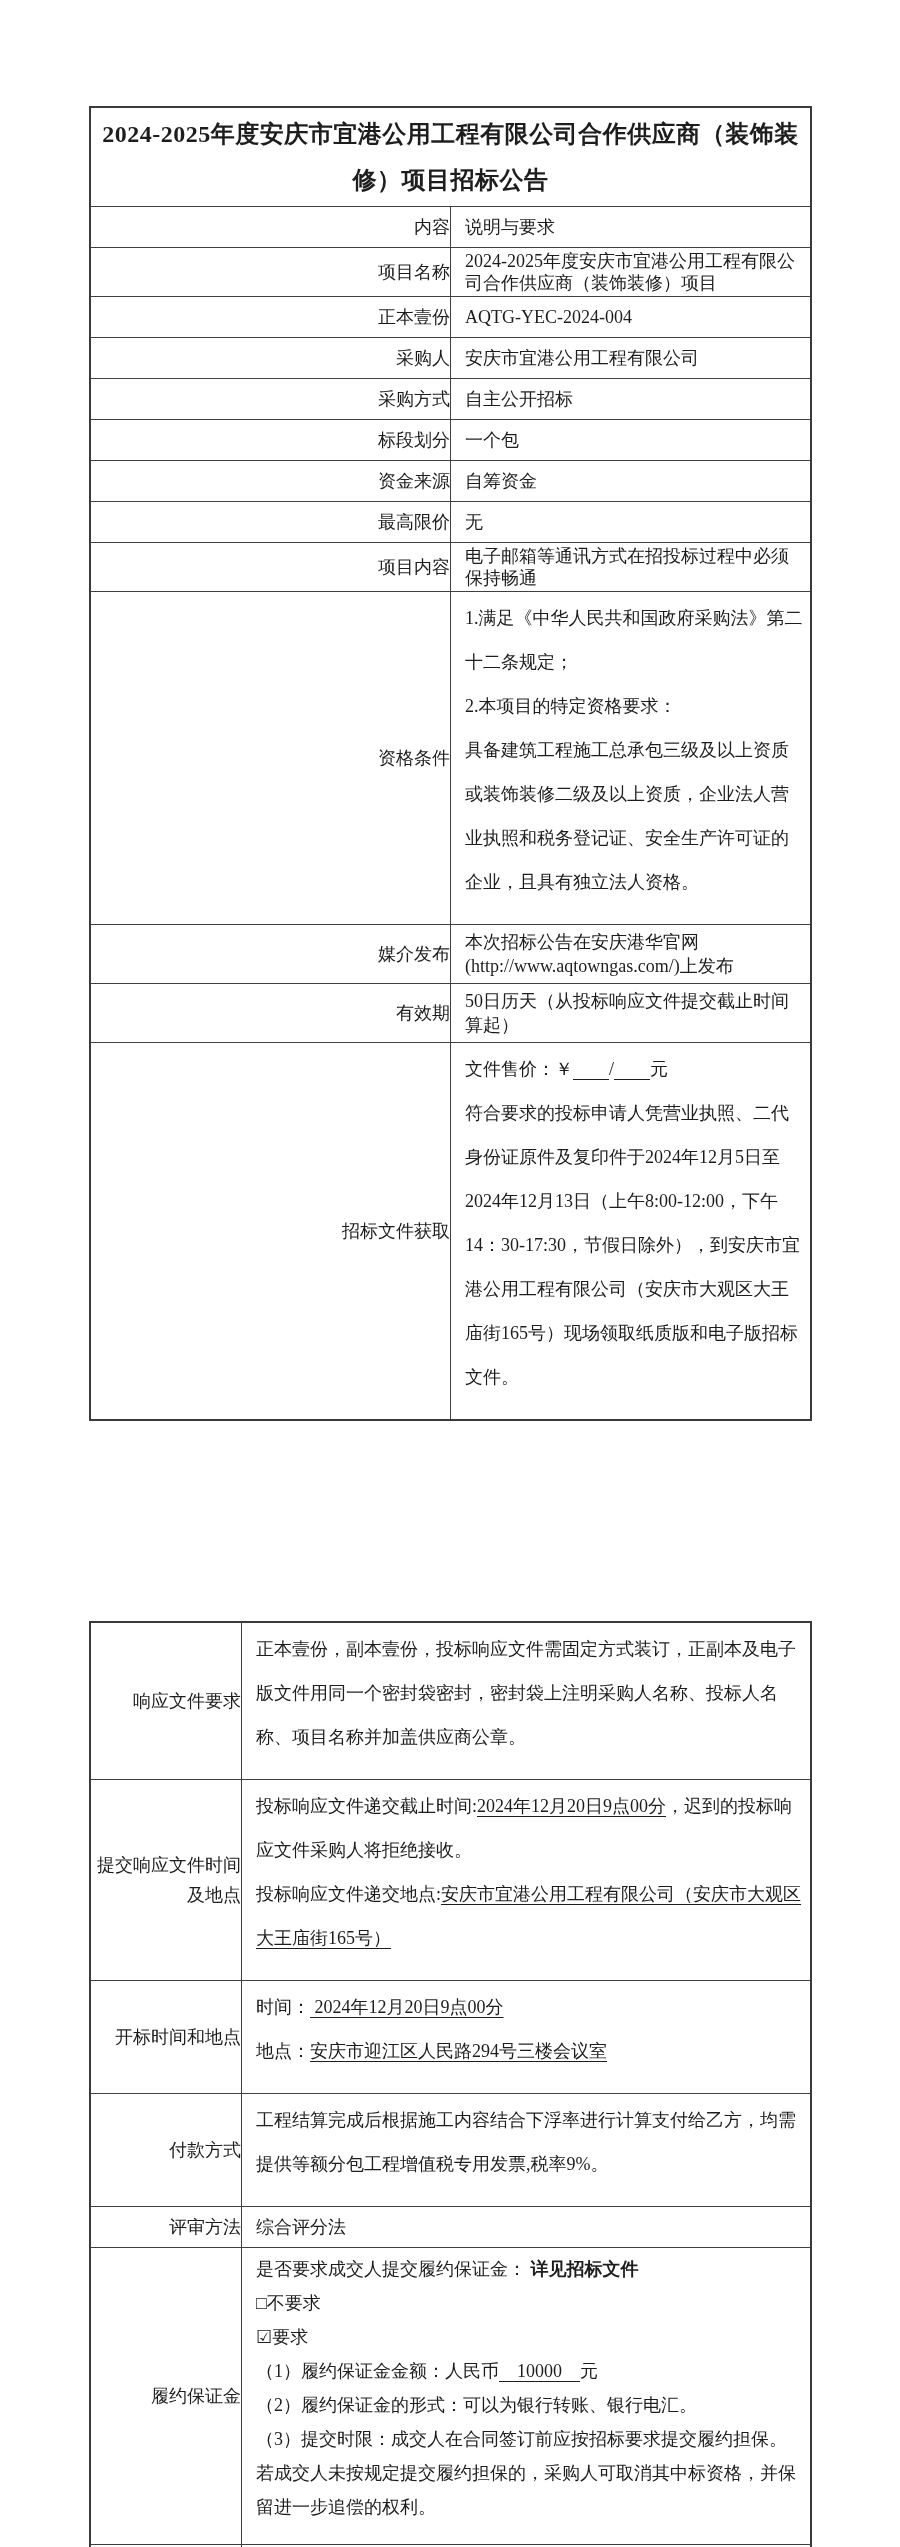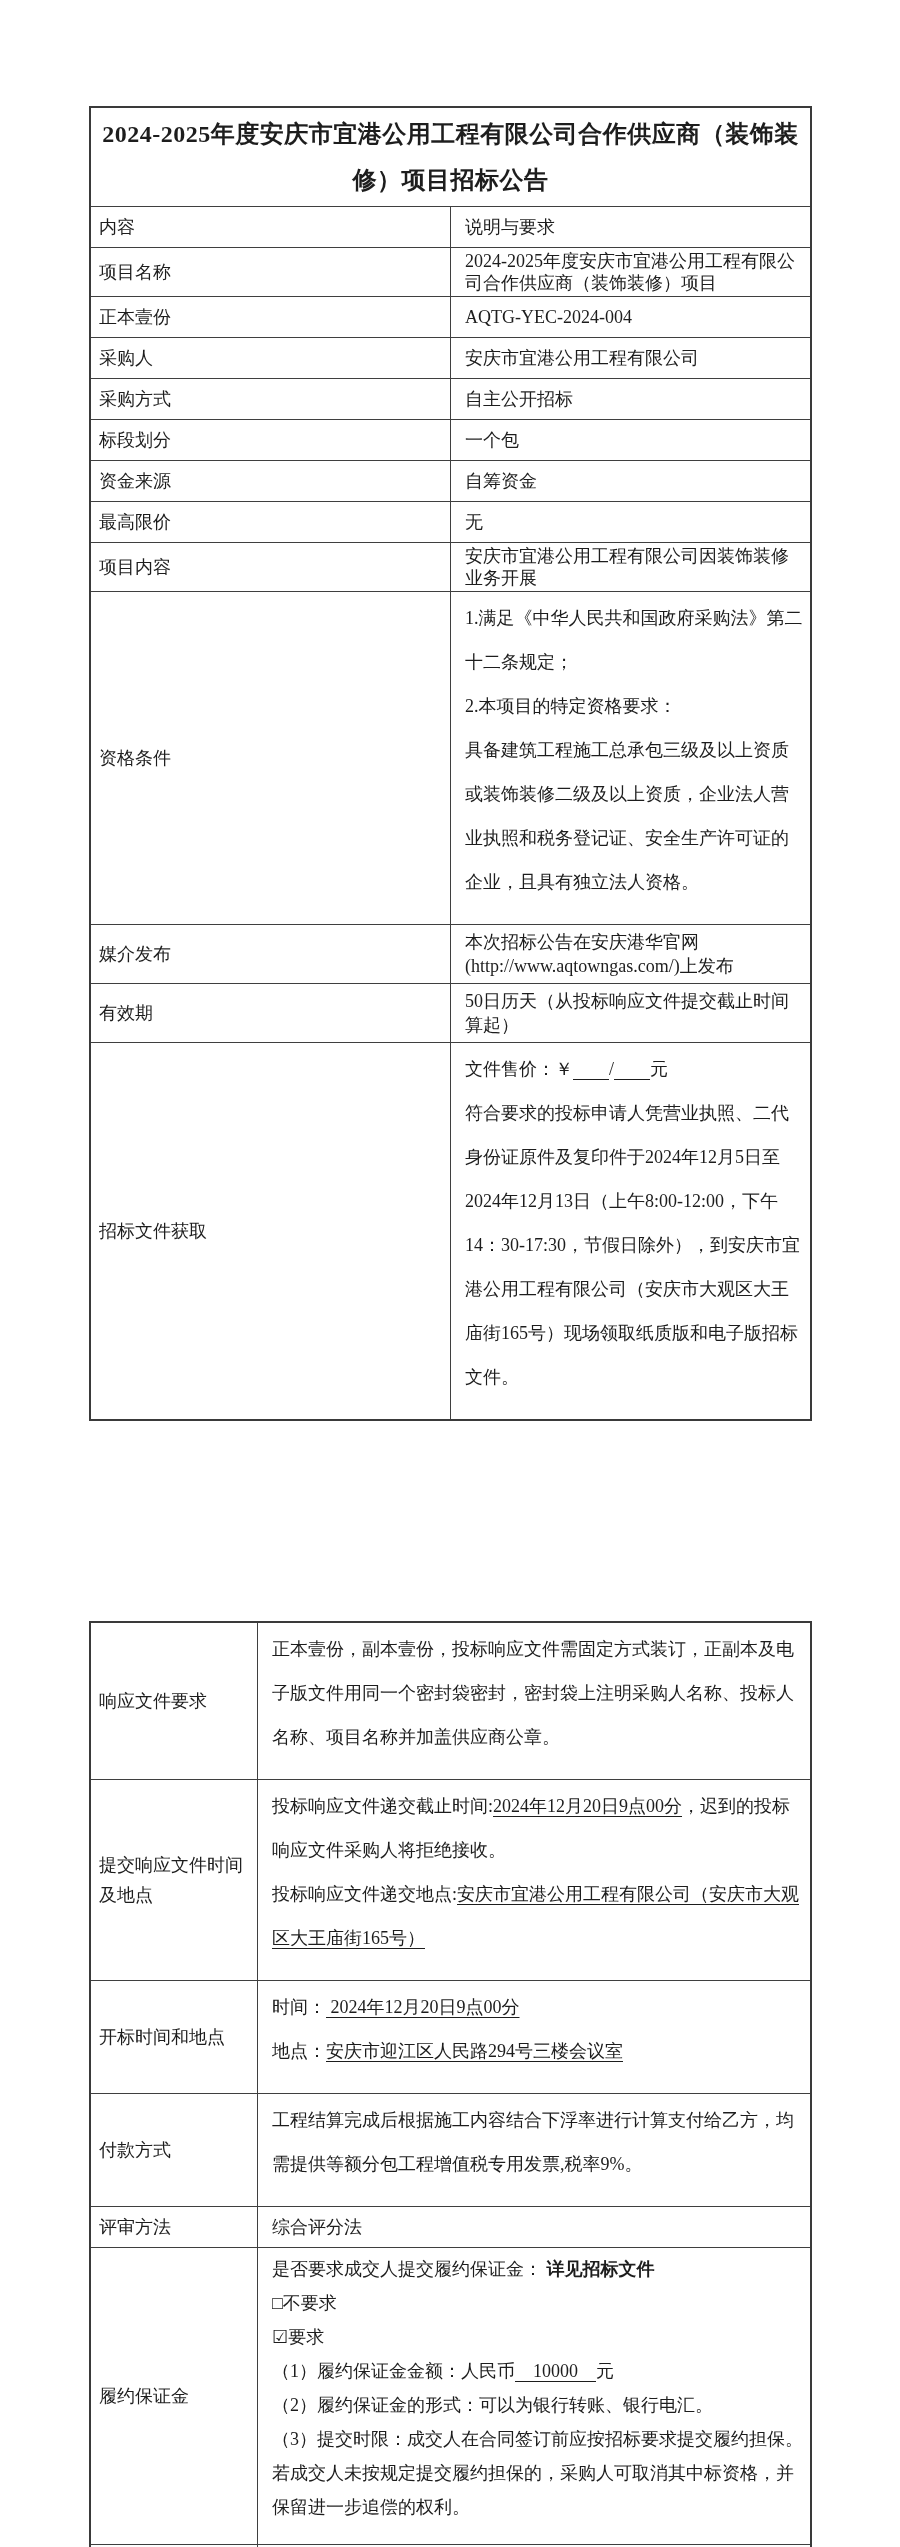--- a/index.html
+++ b/index.html
@@ -21,22 +21,22 @@
   table.t2{margin-top:200px;}
   table.sheet{border:2px solid #3a3a3a;}
   table.sheet td{
     border:1.5px solid #3f3f3f;
     vertical-align:middle;
     font-size:18px;
     color:#1d1d1d;
   }
   td.lab{
     width:150px;
-    text-align:left;
-    padding:4px 8px;
+    text-align:right;
+    padding:4px 0;
     line-height:30px;
   }
   td.val{
     padding:2px 6px 2px 14px;
     text-align:left;
   }
   
   tr.titlerow td{
     text-align:center;
     font-weight:bold;
@@ -107,21 +107,21 @@
       <td class="val">自筹资金</td>
     </tr>
 
     <tr class="compact">
       <td class="lab">最高限价</td>
       <td class="val">无</td>
     </tr>
 
     <tr class="compact">
       <td class="lab">项目内容</td>
-      <td class="val">安庆市宜港公用工程有限公司因装饰装修业务开展</td>
+      <td class="val">电子邮箱等通讯方式在招投标过程中必须保持畅通</td>
     </tr>
 
 
     <tr class="wide">
       <td class="lab">资格条件</td>
       <td class="val paras">
         <p class="para">1.满足《中华人民共和国政府采购法》第二十二条规定；</p>
         <p class="para">2.本项目的特定资格要求：</p>
         <p class="para">具备建筑工程施工总承包三级及以上资质或装饰装修二级及以上资质，企业法人营业执照和税务登记证、安全生产许可证的企业，且具有独立法人资格。</p>
       </td>

